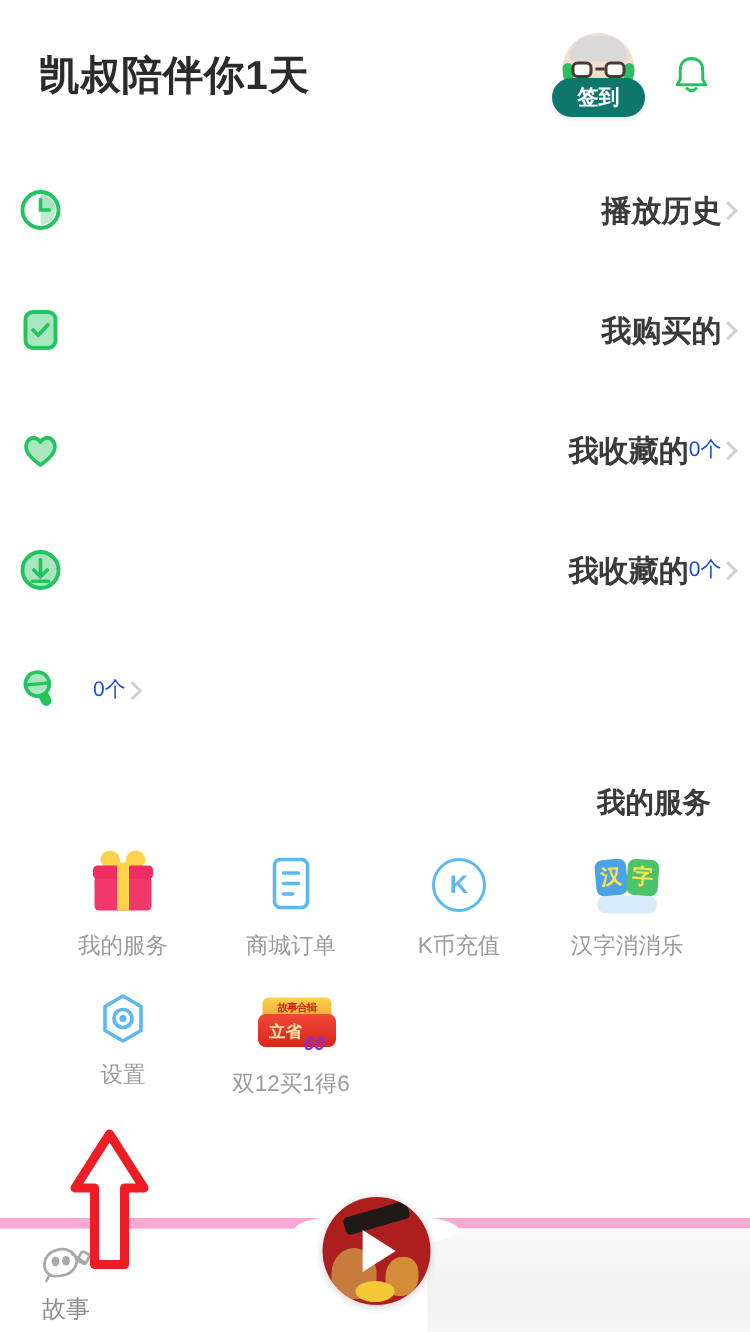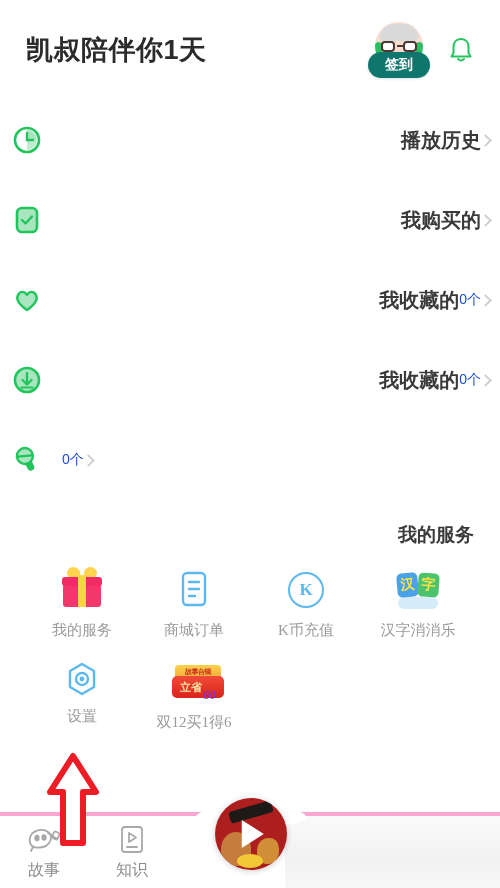--- a/index.html
+++ b/index.html
@@ -70,21 +70,21 @@
   .row-icon { width:34px; height:34px; flex:0 0 34px; margin-right:18px; }
   .row-label { font-size:20px; font-weight:bold; color:#3a3a3a; flex:1; }
   .row-count { font-size:14px; color:#1d4ed8; }
   .chev {
     width:9px; height:9px;
     border-right:2.4px solid #cfcfcf; border-top:2.4px solid #cfcfcf;
     transform:rotate(45deg);
   }
 
   
-  .svc-section { padding:22px 26px 0 26px;font-family:Liberation Serif, serif; }
+  .svc-section { padding:22px 26px 0 26px; }
   .svc-title { font-size:19px; font-weight:bold; color:#3a3a3a; margin-bottom:14px; }
   .svc-grid { display:grid; grid-template-columns:repeat(4,1fr); row-gap:14px; }
   .svc-cell {
     display:flex; flex-direction:column; align-items:center; gap:9px;
     padding-top:6px;
   }
   .svc-ico { width:44px; height:44px; display:flex; align-items:center; justify-content:center; }
   .svc-lbl { font-size:15px; color:#9b9b9b; white-space:nowrap; }
 
   
@@ -148,21 +148,21 @@
     border-radius:5px;
     display:flex; align-items:center; justify-content:center; gap:1px;
   }
   .promo-bot .p1 { color:#ffe9a8; font-size:11px; font-weight:bold; }
   .promo-bot .p2 { color:#8b2fd0; font-size:13px; font-weight:bold; font-style:italic;margin-top:16px; }
 
   
   .bottom-bar {
     position:absolute; left:0; bottom:0; width:500px; height:76px;
     background:#ffffff;
-    border-top:4px solid #f9a8d4;
+    border-top:7px solid #f9a8d4;
     display:flex; align-items:flex-start;
   }
   .bb-fade {
     position:absolute; right:0; top:0; width:215px; height:76px;
     background:linear-gradient(180deg,#fafafa 0%,#f2f2f2 55%,#f7f7f7 100%);
   }
   .nav-item {
     width:88px; padding-top:8px;
     display:flex; flex-direction:column; align-items:center; gap:4px;
     position:relative; z-index:2;
@@ -402,30 +402,20 @@
           <ellipse cx="13" cy="13" rx="2.6" ry="3.2" fill="#a9a9a9"></ellipse>
           <ellipse cx="20" cy="12.5" rx="2.6" ry="3.2" fill="#a9a9a9"></ellipse>
           <path d="M24 8 L33 14" stroke="#a9a9a9" stroke-width="1.8" stroke-linecap="round"></path>
           <rect x="29" y="7" width="6" height="7" rx="1.6" fill="none" stroke="#a9a9a9" stroke-width="1.8" transform="rotate(28 32 10)"></rect>
           <path d="M9 22 L7 26" stroke="#a9a9a9" stroke-width="1.8" stroke-linecap="round"></path>
         </svg>
       </div>
       <div class="nav-lbl">故事</div>
     </div>
 
-    <div class="nav-item">
-      <div class="nav-ico">
-        <svg width="32" height="32" viewBox="0 0 32 32">
-          <rect x="6" y="3" width="20" height="25" rx="3" fill="none" stroke="#a9a9a9" stroke-width="1.8"></rect>
-          <path d="M13 9 L20 13.5 L13 18 Z" fill="none" stroke="#a9a9a9" stroke-width="1.8" stroke-linejoin="round"></path>
-          <path d="M11 23 L21 23" stroke="#a9a9a9" stroke-width="1.8" stroke-linecap="round"></path>
-        </svg>
-      </div>
-      <div class="nav-lbl">知识</div>
-    </div>
   </div>
 
   <div class="player-btn">
     <div class="pb-art1"></div>
     <div class="pb-art2"></div>
     <div class="pb-art4"></div>
     <div class="pb-art3"></div>
     <div class="pb-tri"></div>
   </div>
 

